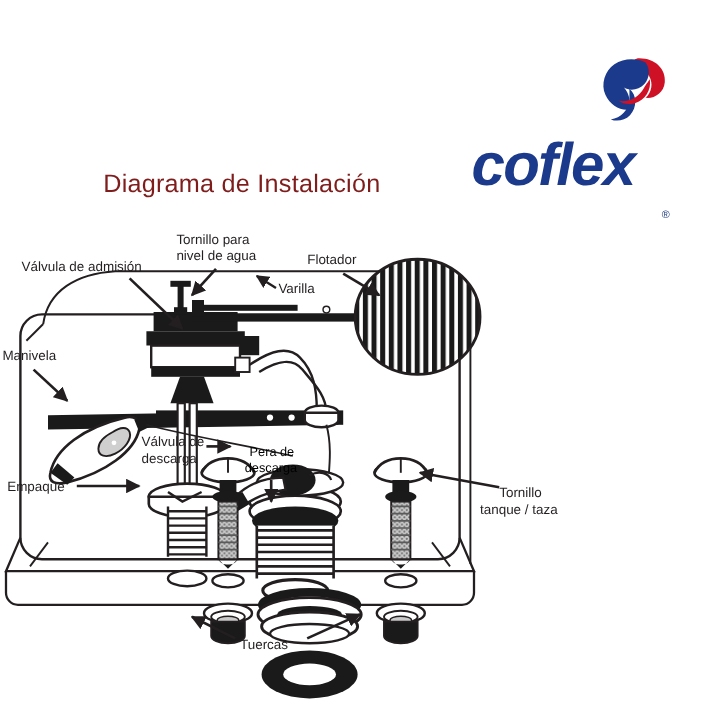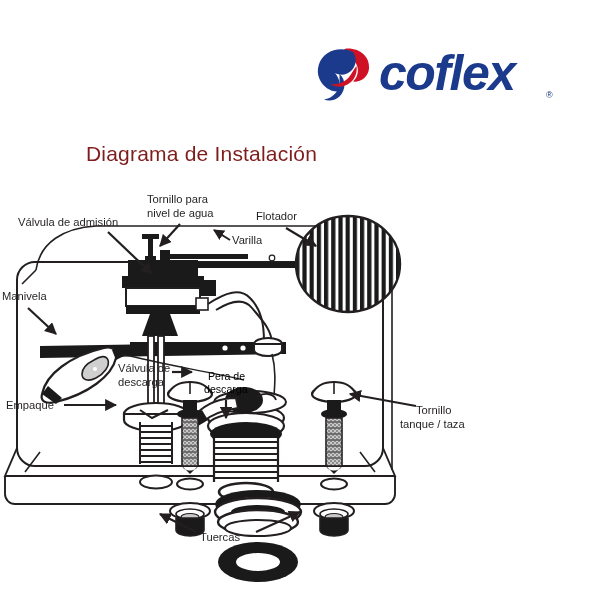--- a/index.html
+++ b/index.html
@@ -21,22 +21,23 @@
     background: #ffffff;
   }
   
   #logo {
     position: absolute;
     left: 313px;
     top: 46px;
     width: 245px;
     height: 62px;
     display: flex;
-    align-items: flex-start;
+    align-items: flex-end;
     gap: 6px;
+    flex-direction: column;
   }
   #logo-mark { width: 60px; height: 58px; flex: 0 0 auto; }
   #logo-word { line-height: 0; }
   #logo-reg {
     font-size: 9px;
     color: #18357a;
     align-self: flex-end;
     padding-bottom: 8px;
     margin-left: -4px;
   }

